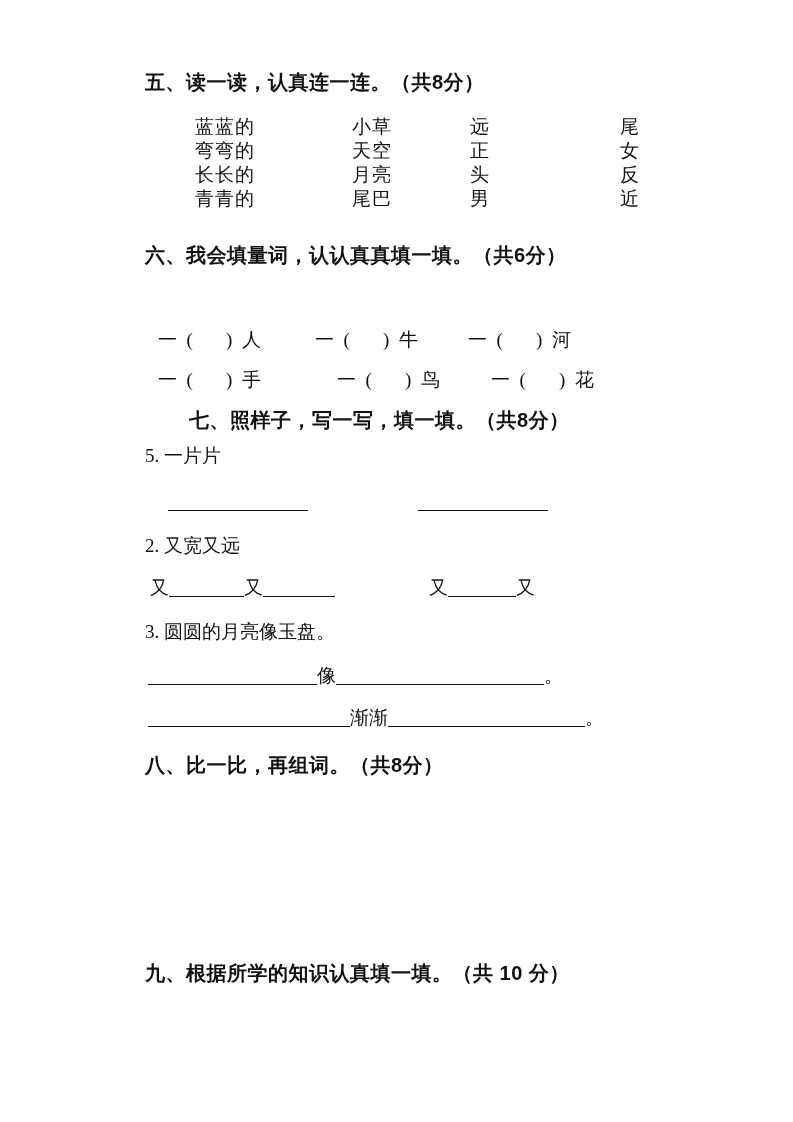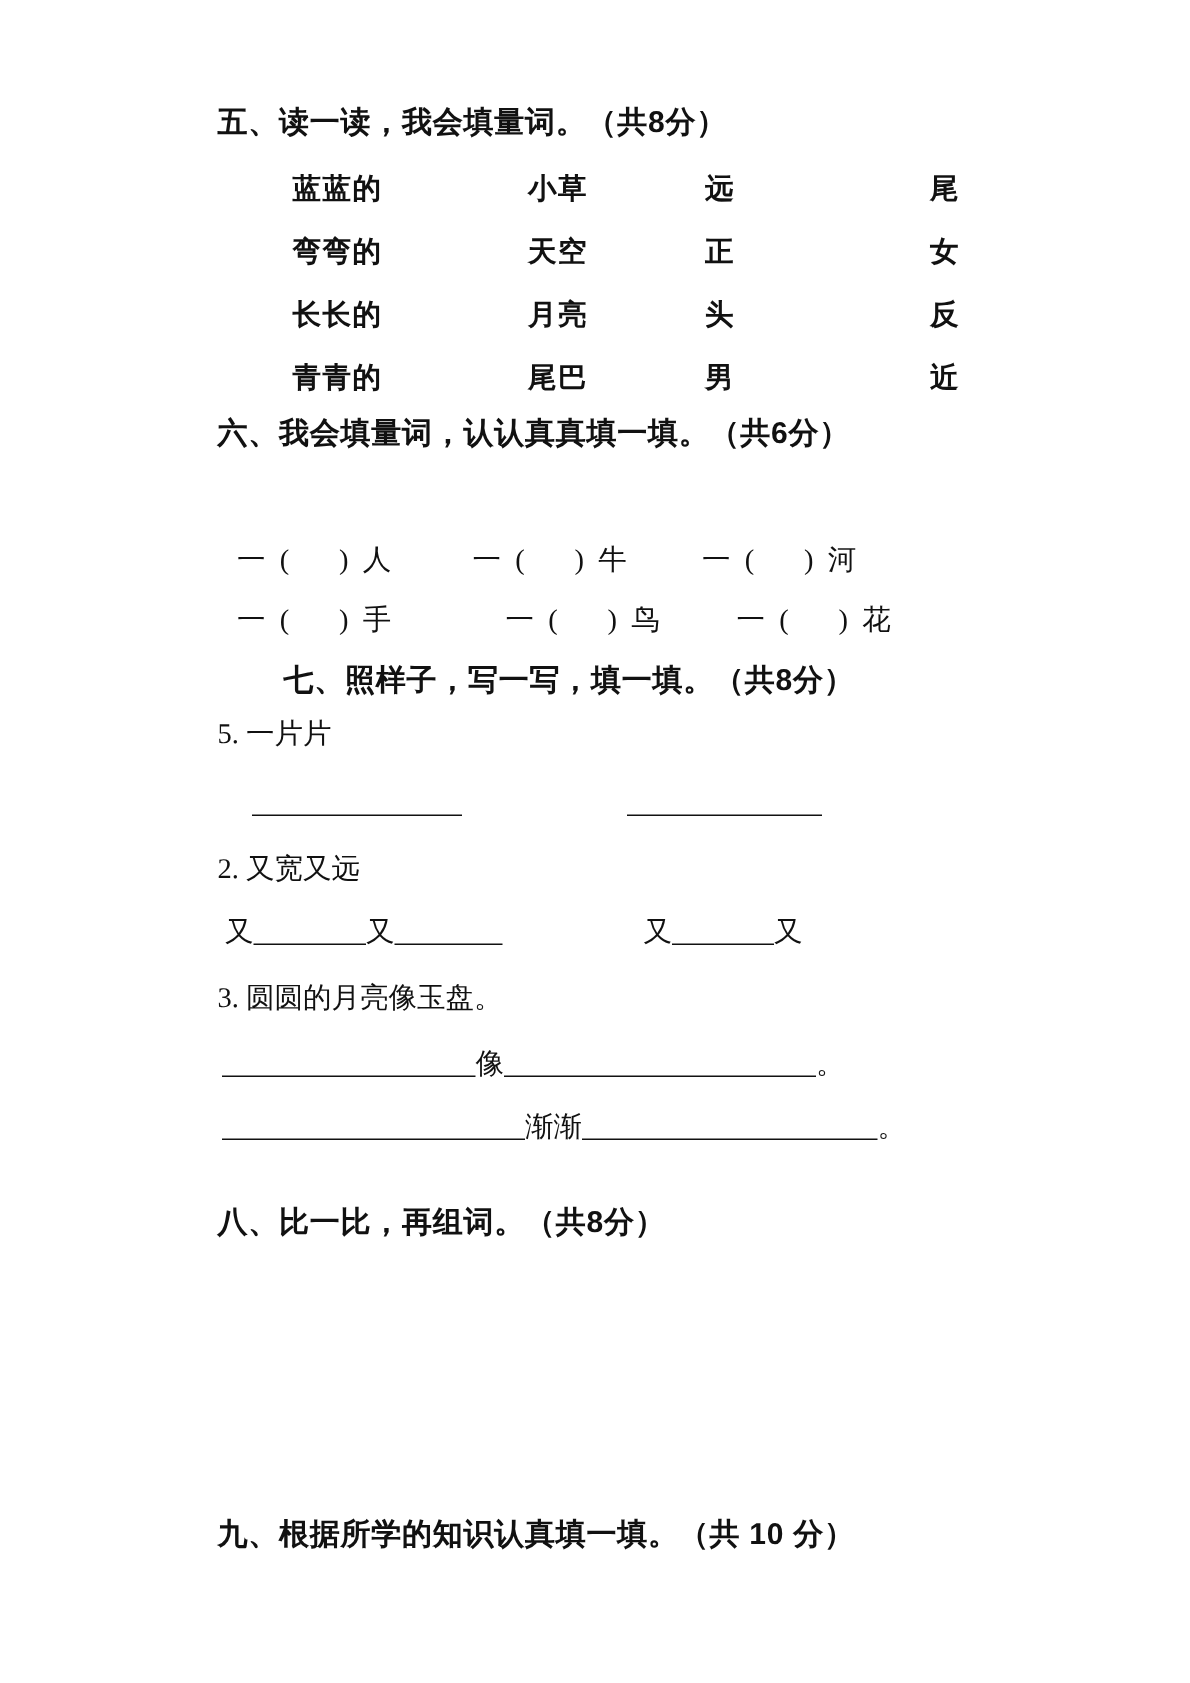--- a/index.html
+++ b/index.html
@@ -23,27 +23,25 @@
     font-size: 20px;
     line-height: 28px;
     letter-spacing: 0.5px;
   }
   
   .match-grid {
     display: grid;
     grid-template-columns: 157px 118px 150px 1fr;
     padding-left: 50px;
     margin-top: 19px;
-    row-gap: 18px;
     line-height: 24px;
-    font-weight: bold;
   }
   .match-cell { letter-spacing: 1px; }
   
-  #s6-heading { margin-top: 10px; }
+  #s6-heading { margin-top: 30px; }
   .measure-block { margin-top: 58px; }
   .measure-row { display: flex; line-height: 26px; margin-left: 13px; white-space: pre; }
   .measure-row + .measure-row { margin-top: 14px; gap: 24px; }
   .mg-0 { width: 157px; }
   .mg-1 { width: 153px; }
   .mg-r2-0 { width: 155px; }
   .mg-r2-1 { width: 130px; }
   
   #s7-heading { margin-top: 13px; margin-left: 44px; }
   .item-label { line-height: 22px; margin: 0; }
@@ -66,29 +64,29 @@
   #item2-blanks .b3 { width: 68px; }
   #item3-label { margin-top: 20px; }
   #item3-blanks { margin-top: 20px; margin-left: 3px; }
   #item3-blanks .b1 { width: 169px; }
   #item3-blanks .b2 { width: 208px; }
   #item4-label { margin-top: 14px; }
   #item4-blanks { margin-top: 16px; margin-left: 3px; }
   #item4-blanks .b1 { width: 202px; }
   #item4-blanks .b2 { width: 197px; }
   
-  #s8-heading { margin-top: 36px; }
+  #s8-heading { margin-top: 20px; }
   #s9-heading { margin-top: 180px; }
 </style>
 </head>
 <body>
 
 <div class="page">
 
-  <h2 class="heading" id="s5-heading">五、读一读，我会填量词。（共8分）</h2>
+  <h2 class="heading" id="s5-heading">五、读一读，认真连一连。（共8分）</h2>
   <div class="match-grid">
     <span class="match-cell">蓝蓝的</span>
     <span class="match-cell">小草</span>
     <span class="match-cell">远</span>
     <span class="match-cell">尾</span>
     <span class="match-cell">弯弯的</span>
     <span class="match-cell">天空</span>
     <span class="match-cell">正</span>
     <span class="match-cell">女</span>
     <span class="match-cell">长长的</span>

